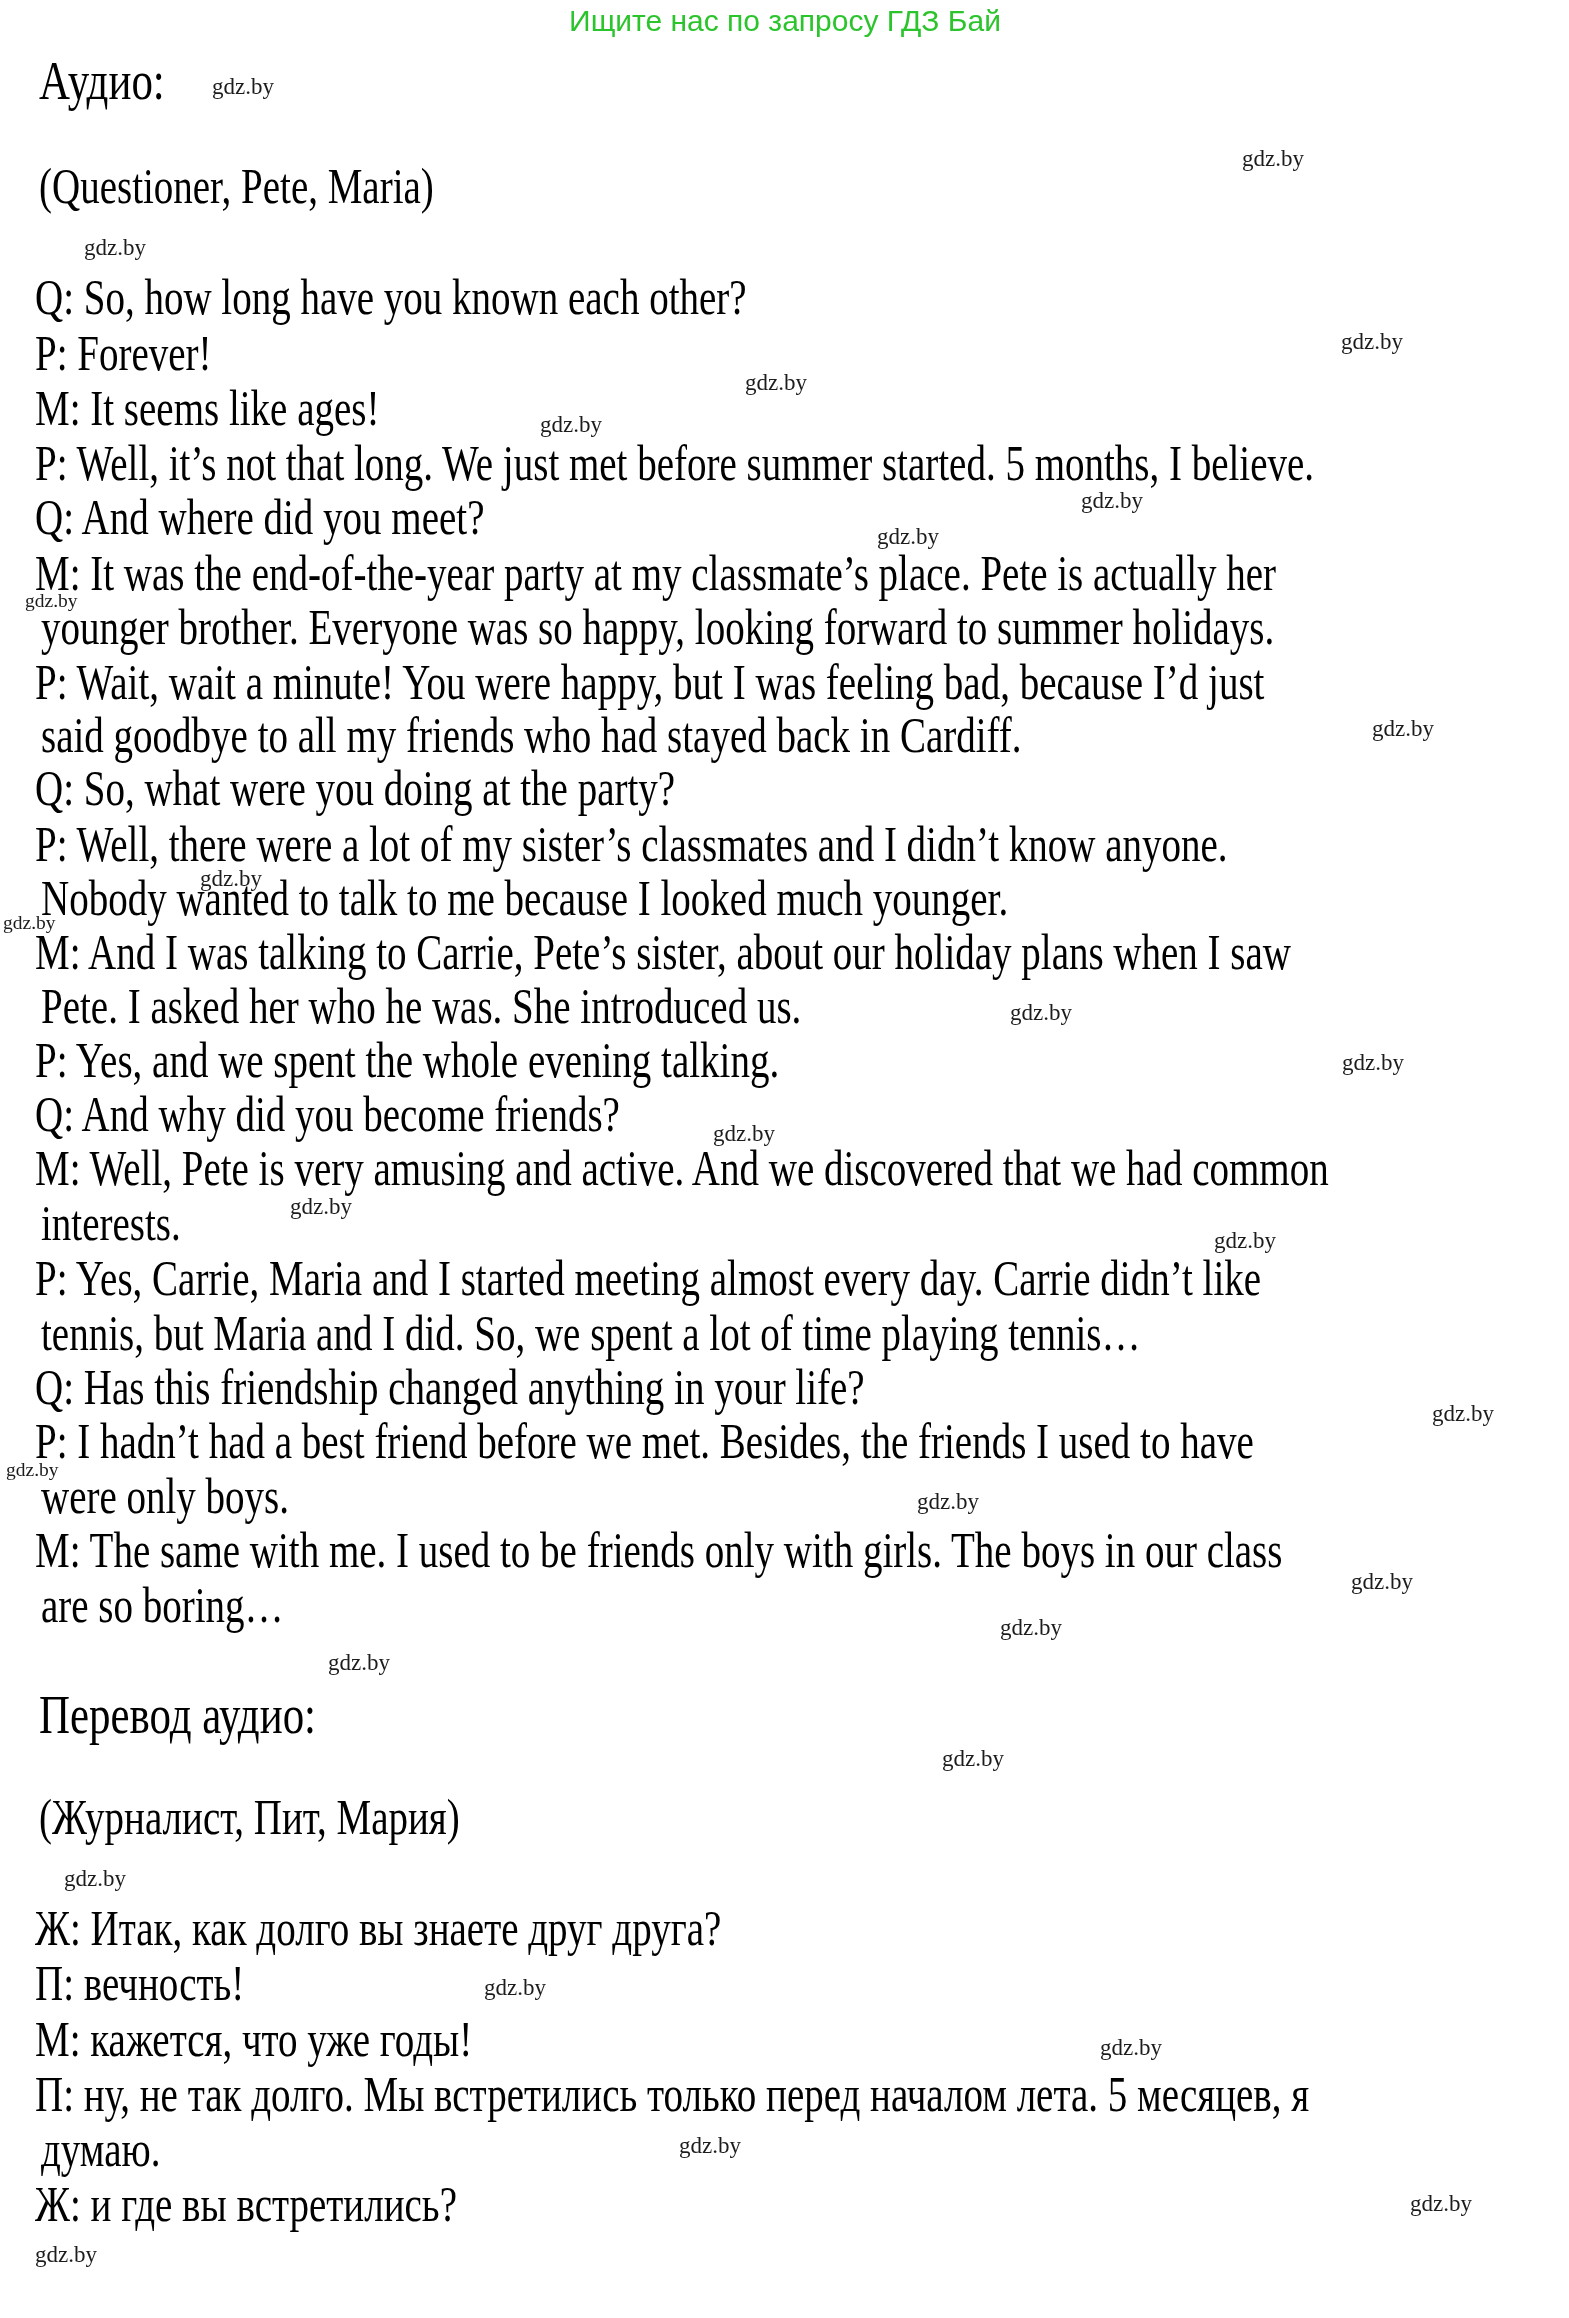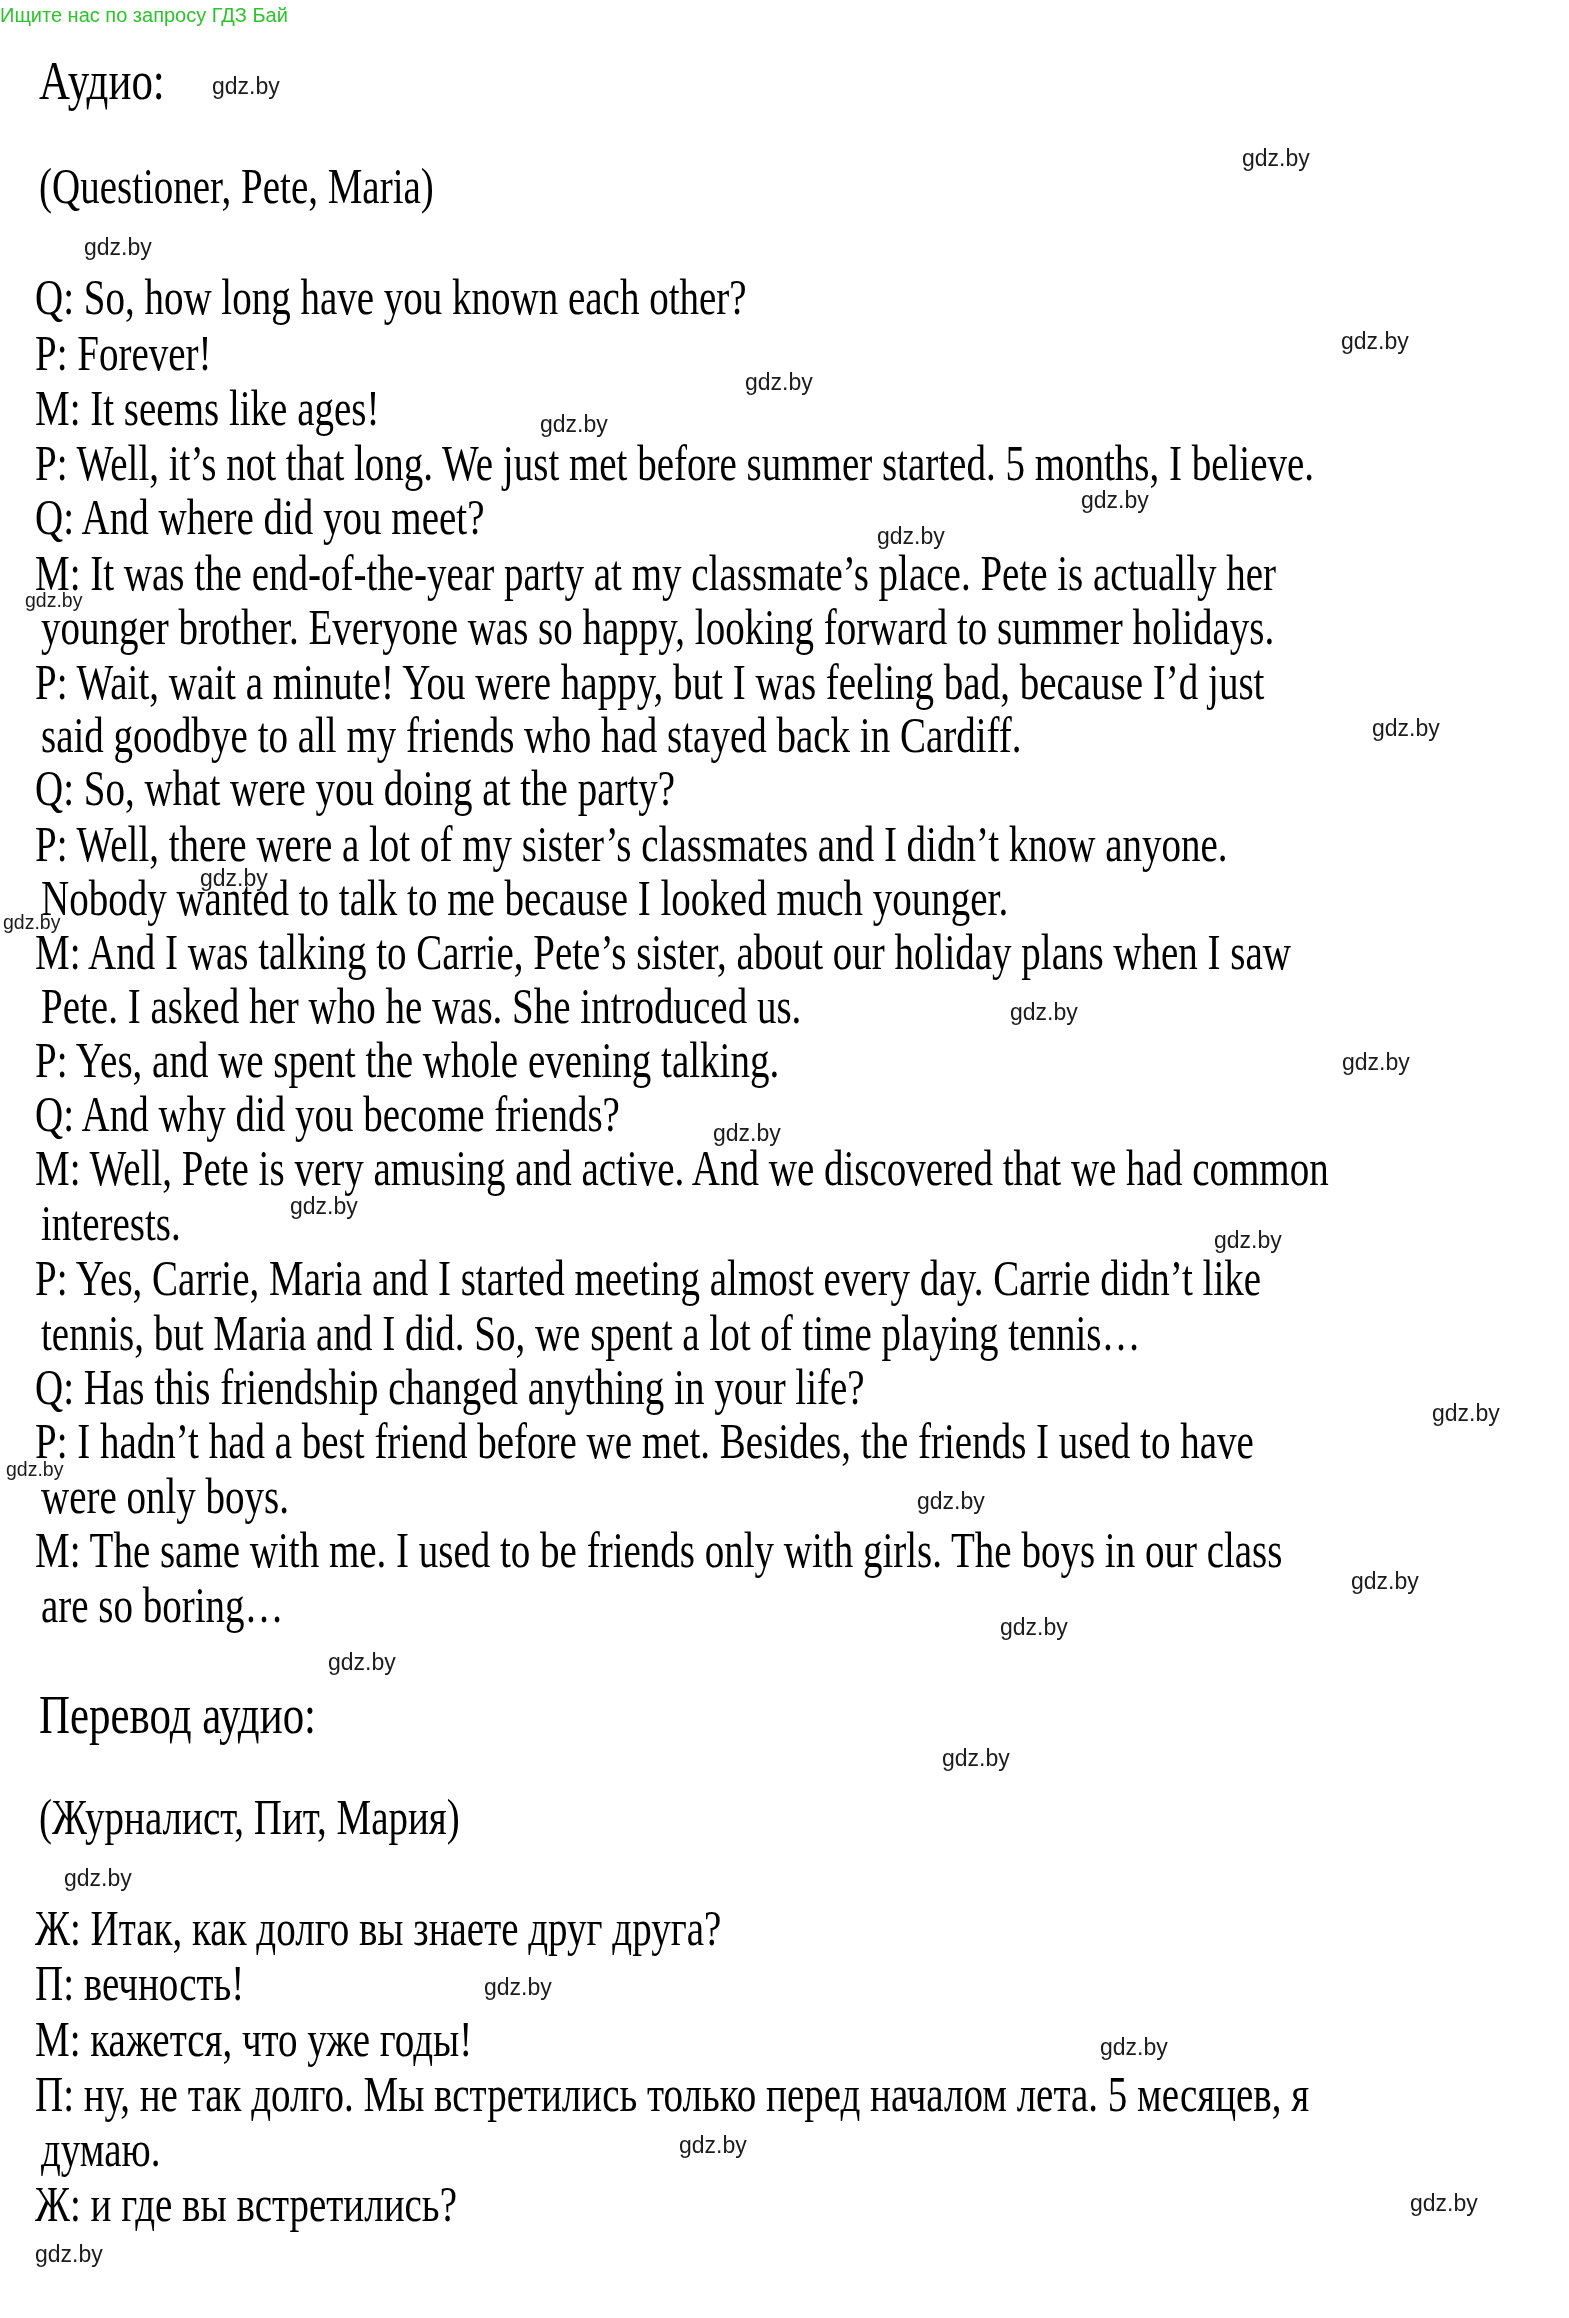--- a/index.html
+++ b/index.html
@@ -7,23 +7,23 @@
     position: relative;
     width: 1570px;
     height: 2319px;
     background: #ffffff;
     overflow: hidden;
     font-family: "Liberation Serif", "DejaVu Serif", serif;
   }
   .banner-top {
     position: absolute;
     top: 3.8px; left: 0; right: 0;
-    text-align: left;
+    text-align: center;
     font-family: "Liberation Sans", "DejaVu Sans", sans-serif;
-    font-size: 20px;
+    font-size: 30px;
     color: #2cc42c;
     white-space: nowrap;
   }
   .banner-bottom {
     position: absolute;
     top: 2279px; left: 0; right: 0;
     text-align: center;
     font-family: "Liberation Sans", "DejaVu Sans", sans-serif;
     font-size: 30px;
     color: #4e1f96;
@@ -34,21 +34,21 @@
     color: #000000;
     line-height: 1;
     white-space: nowrap;
     transform: scaleX(0.78);
     transform-origin: 0 0;
   }
   .text-line.body    { font-size: 50px; }
   .text-line.heading { font-size: 55px; }
   .wm {
     position: absolute;
-    font-family: Liberation Sans, sans-serif;
+    font-family: Liberation Serif, serif;
     font-size: 23px;
     color: #1c1c1c;
     white-space: nowrap;
     line-height: 1;
   }
   .wm.small { font-size: 19.5px; }
 </style>
 </head>
 <body>
 

